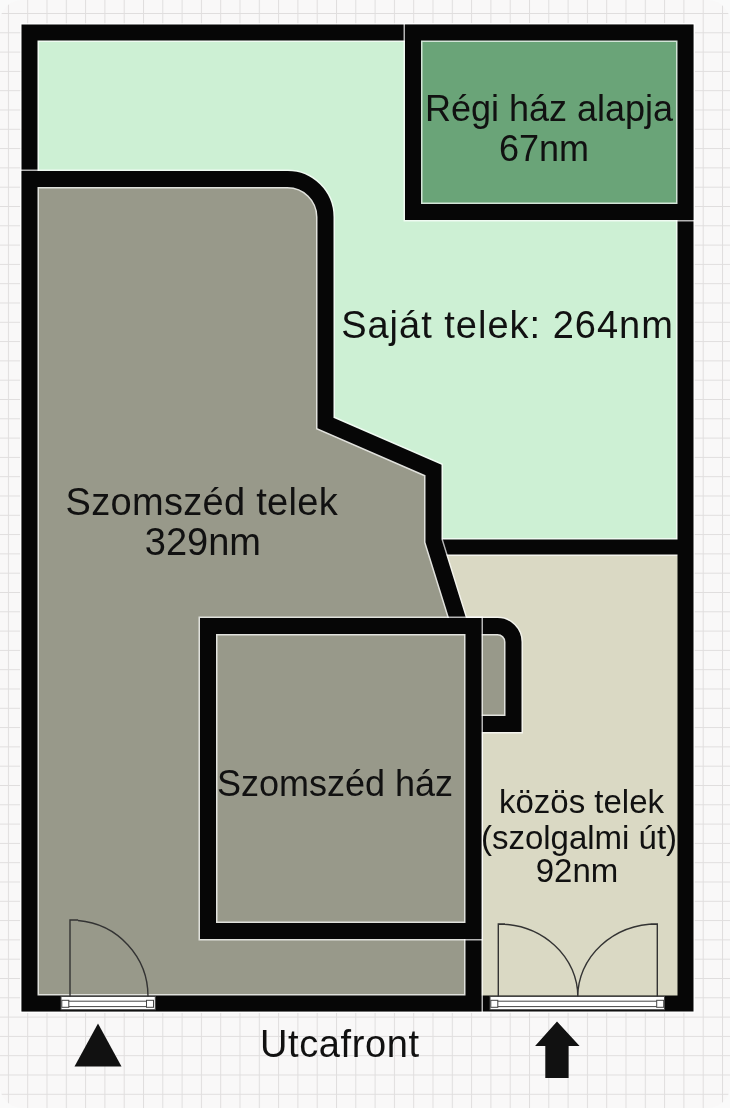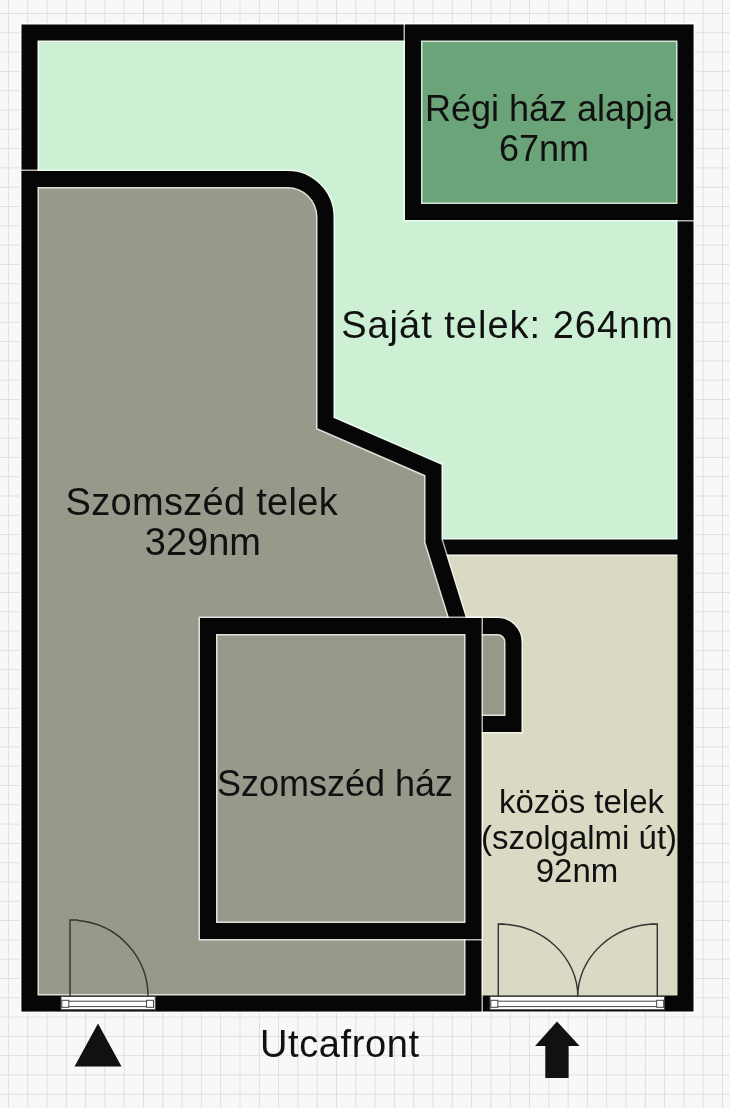--- a/index.html
+++ b/index.html
@@ -1,17 +1,17 @@
 <!DOCTYPE html>
 <html><head>
 <meta charset="utf-8">
 <style>
 html,body{margin:0;padding:0;background:#fafafa;}
 #wrap{width:730px;height:1108px;position:relative;overflow:hidden;
-font-family:"Liberation Sans", sans-serif;}
+font-family:"Liberation Sans", sans-serif;border-radius:22px;}
 svg{display:block;}
 </style>
 </head>
 <body>
 <div id="wrap">
 <svg width="730" height="1108" viewBox="0 0 730 1108">
 <defs>
 <pattern id="grid" width="19.3" height="19.3" patternUnits="userSpaceOnUse" x="7.9" y="13">
 <path d="M0,0.5 H19.3 M0.5,0 V19.3" stroke="#e0dede" stroke-width="1" fill="none"></path>
 </pattern>

